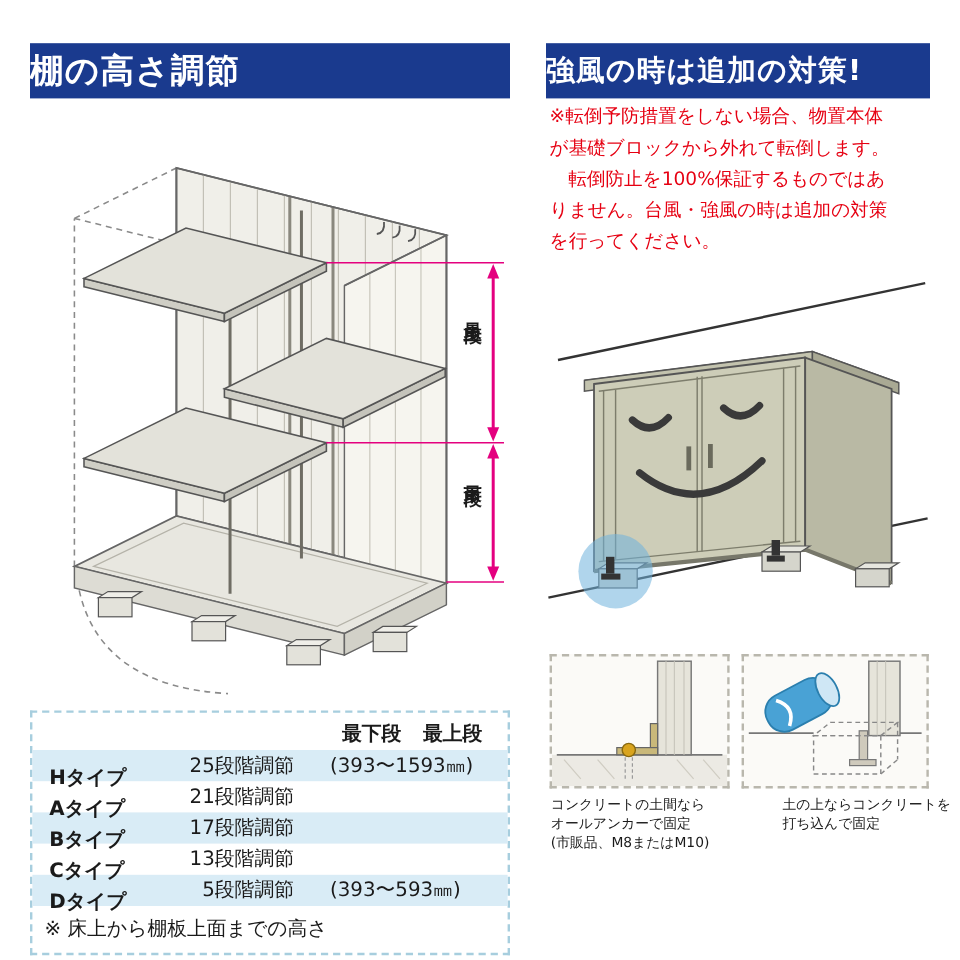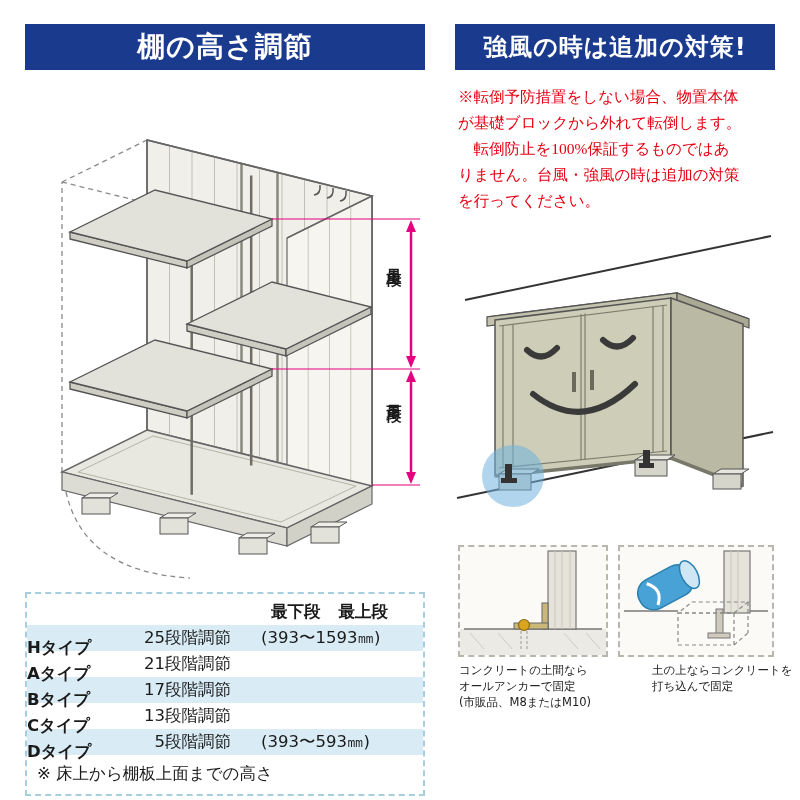--- a/index.html
+++ b/index.html
@@ -5,48 +5,49 @@
   html,body{margin:0;padding:0;}
   body{
     width:800px;height:800px;position:relative;background:#ffffff;
     font-family:"DejaVu Sans","Liberation Sans",sans-serif;
     overflow:hidden;
   }
   .abs{position:absolute;}
   
   .hdr{
     background:#1a3a8e;color:#fff;font-weight:bold;
-    display:flex;align-items:center;justify-content:center;
+    display:flex;align-items:center;justify-content:flex-start;
     letter-spacing:1px;
+    margin-top:12px;
   }
   .hdr-left{left:25px;top:24px;width:400px;height:46px;font-size:28px;}
   .hdr-right{left:455px;top:24px;width:320px;height:46px;font-size:24px;}
   
   .warning{
     left:458px;top:84px;width:318px;
     color:#e60012;font-size:15.5px;line-height:1.68;
-    white-space:pre-line;font-weight:500;font-family:Liberation Serif, serif;
+    white-space:pre-line;font-weight:500;
   }
   
   .drawing{left:20px;top:72px;width:420px;height:512px;}
   .vlabel{
     position:absolute;writing-mode:vertical-rl;text-orientation:upright;
     color:#1a1a1a;font-size:15px;font-weight:bold;letter-spacing:2px;
   }
   .vlabel-top{left:364px;top:184px;}
   .vlabel-bottom{left:364px;top:320px;}
   
   .spec-table{
     left:25px;top:592px;width:396px;
     border:2px dashed #a7cede;background:#fff;
     padding:5px 0 7px 0;font-size:16.5px;color:#1a1a1a;
   }
   .t-row,.t-head{display:flex;align-items:center;height:26px;}
   .t-row.stripe{background:#d9ecf6;}
-  .c1{width:86px;font-weight:600;margin-top:20px;}
+  .c1{width:86px;padding-left:14px;font-weight:600;margin-top:20px;}
   .c2{width:118px;text-align:right;}
   .c3{flex:1;padding-left:30px;}
   .t-head{font-weight:600;}
   .t-head .c3{display:flex;gap:18px;}
   .t-head .c3 span:first-child{margin-left:10px;}
   .t-note{padding:8px 0 2px 10px;font-size:16.5px;font-weight:400;}
   
   .illus{left:455px;top:222px;width:320px;height:314px;}
   
   .detail-box{

